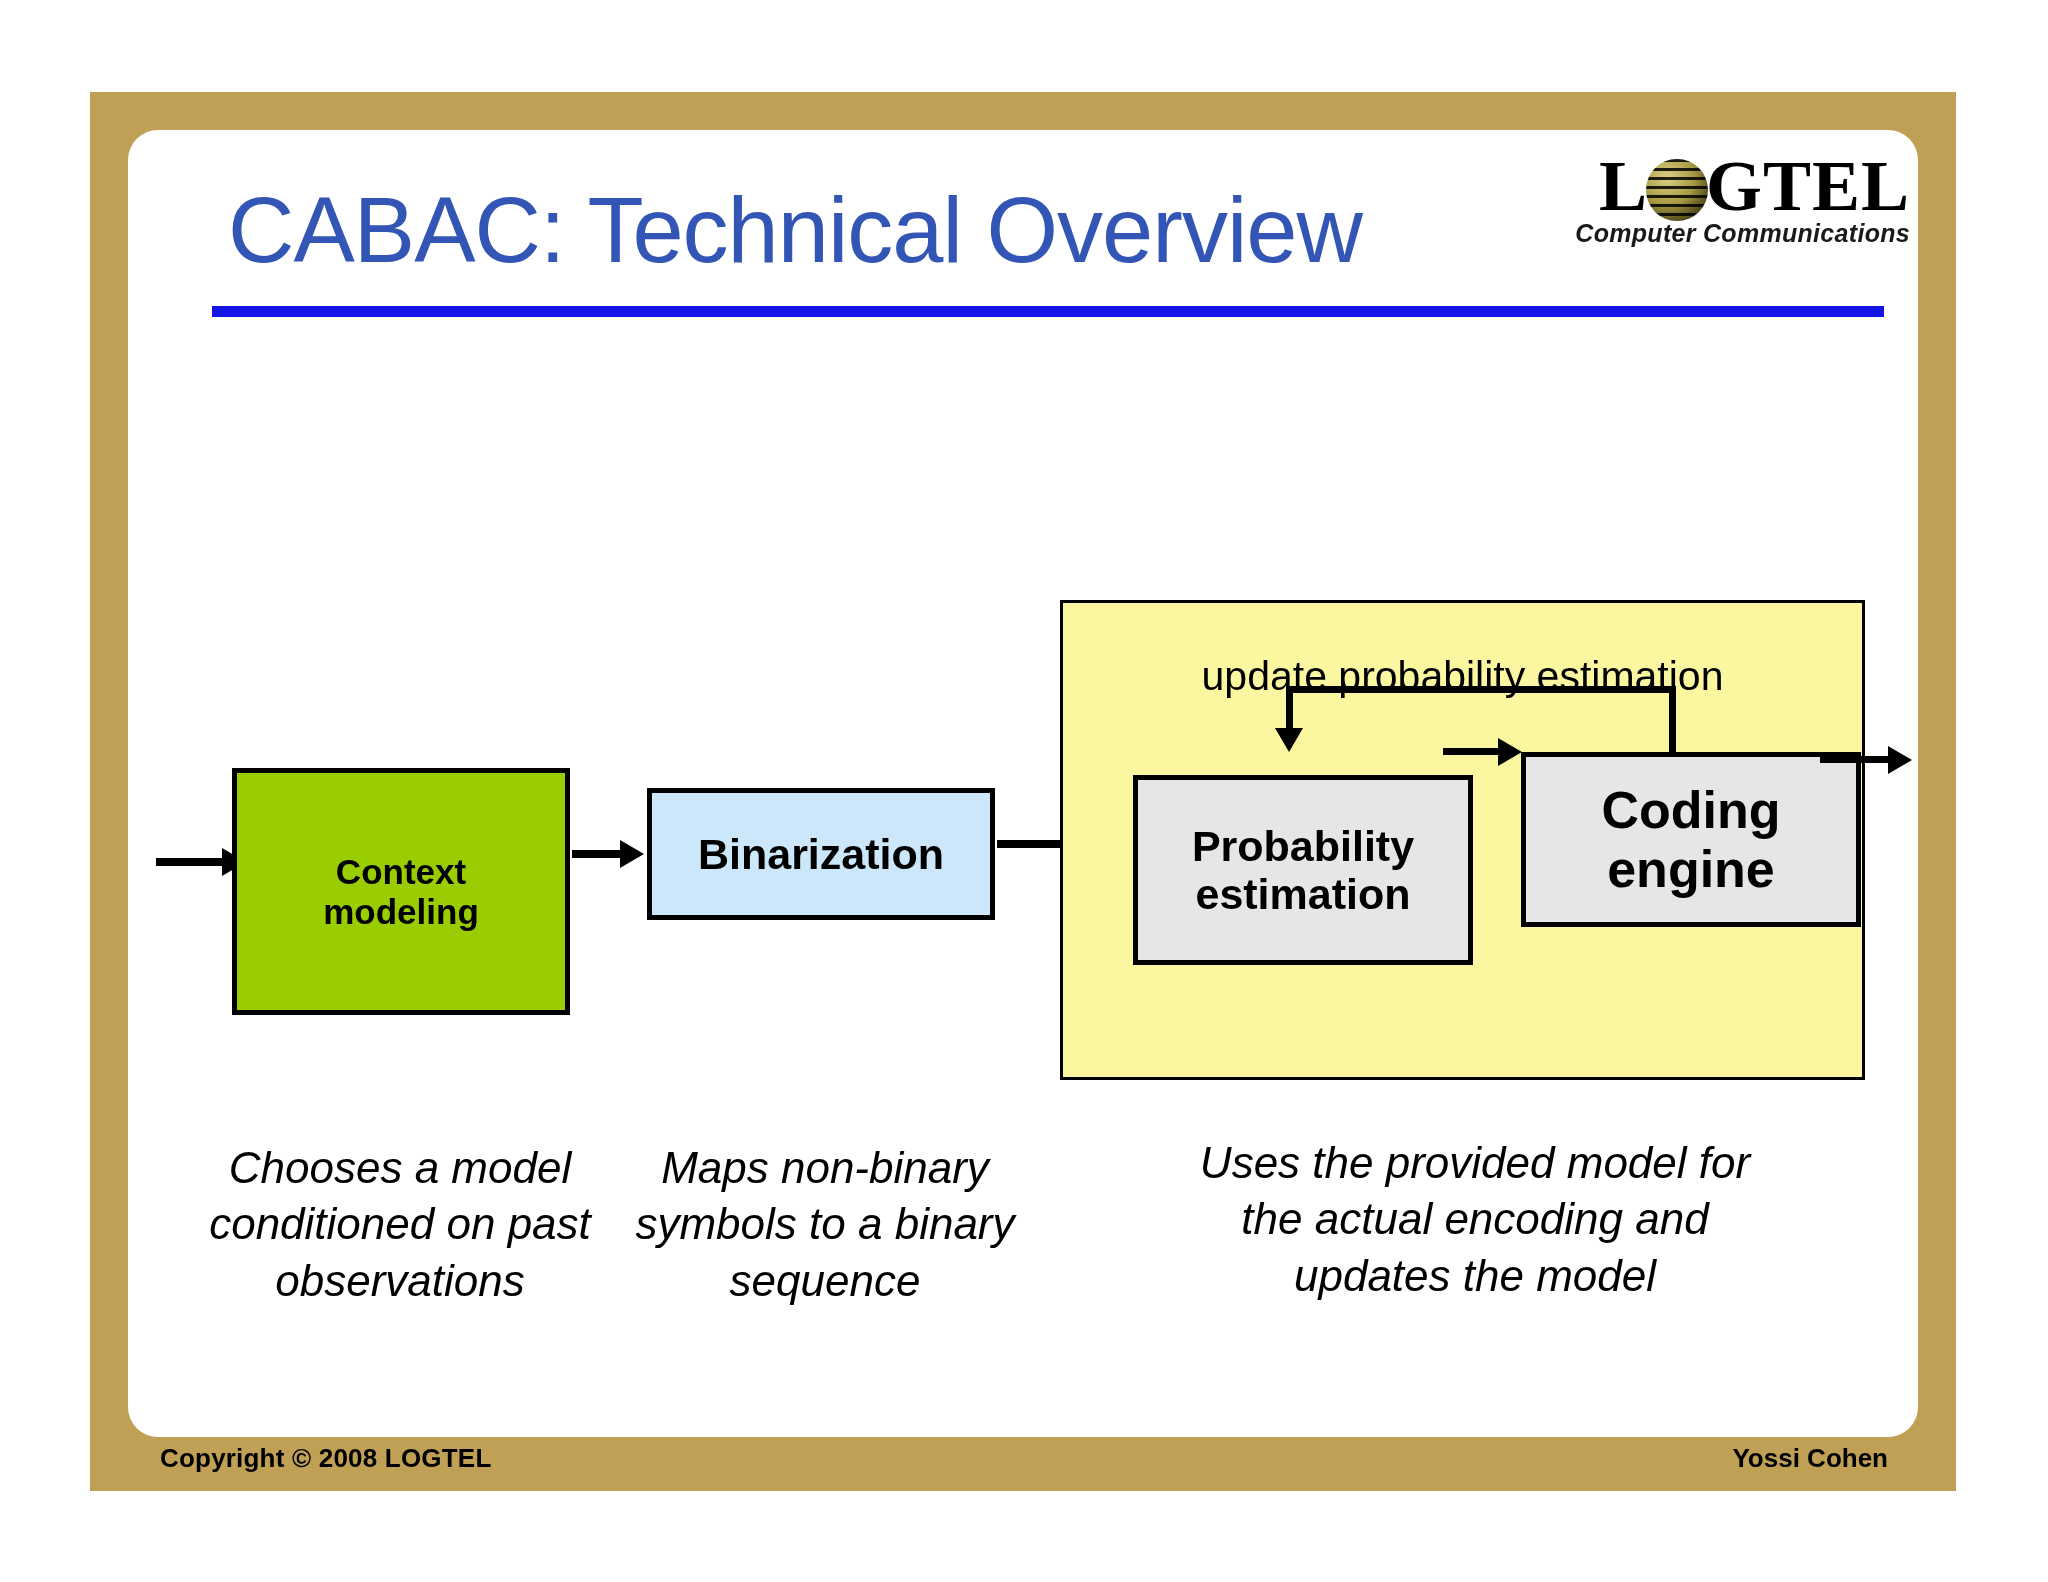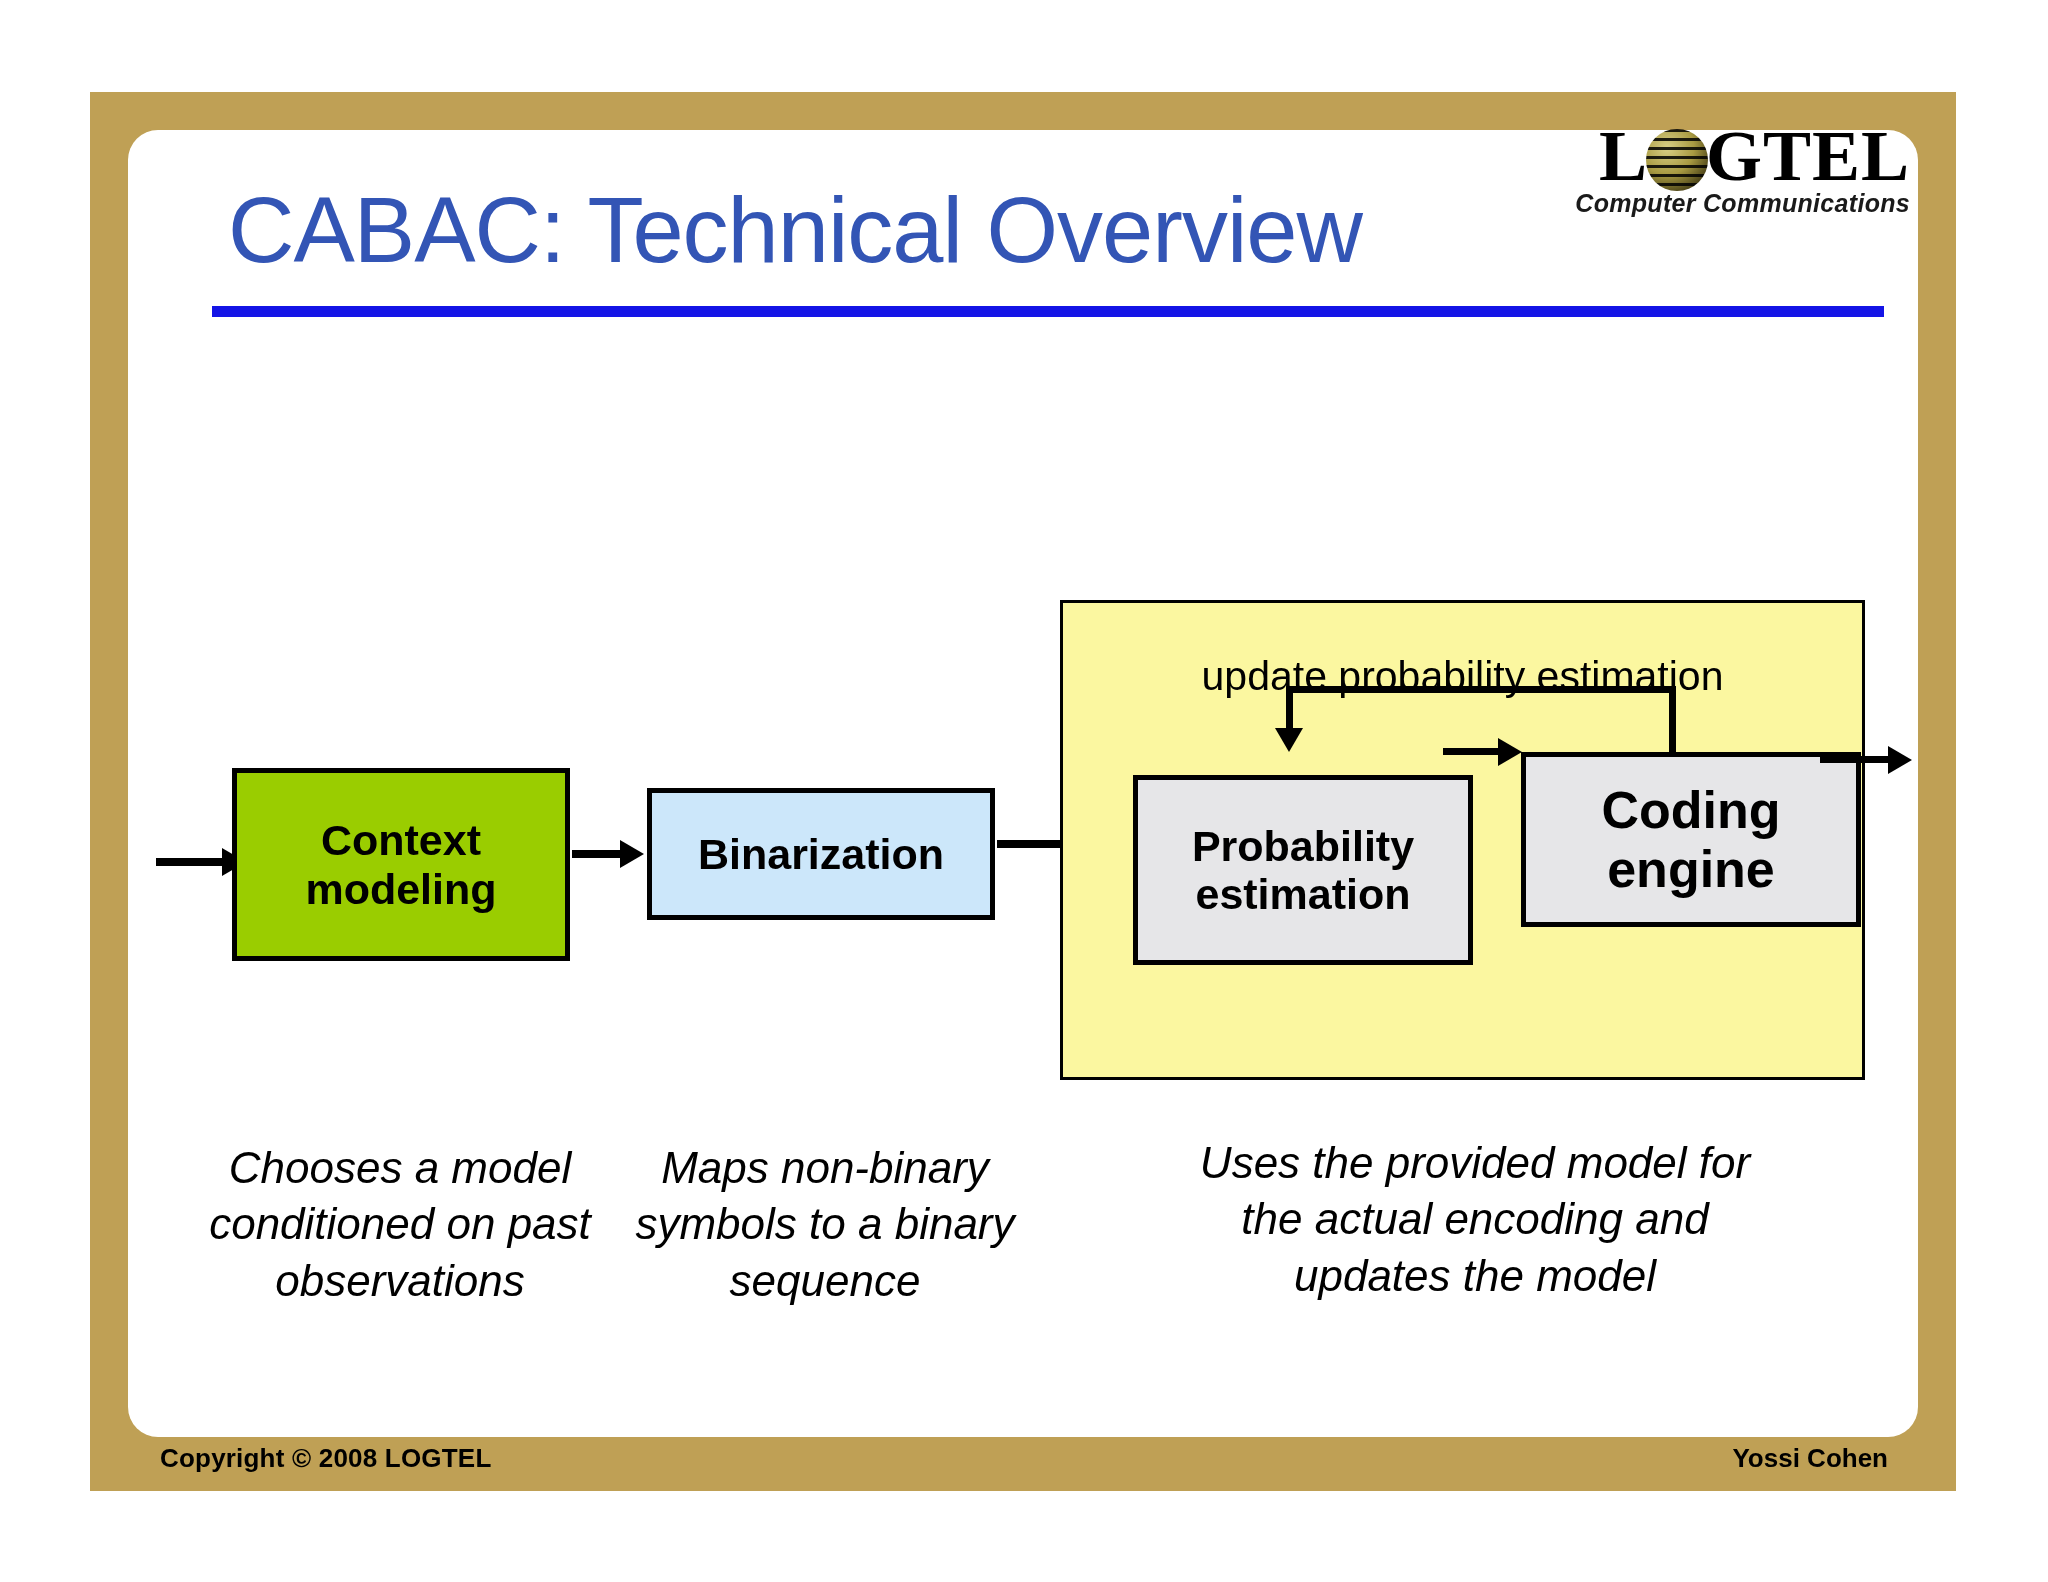--- a/index.html
+++ b/index.html
@@ -15,33 +15,33 @@
   .footer-left{position:absolute;left:160px;top:1443px;font-size:26px;font-weight:bold;color:#000;letter-spacing:.2px;}
   .footer-right{position:absolute;right:160px;top:1443px;font-size:26px;font-weight:bold;color:#000;}
 
   
   .title{position:absolute;left:228px;top:178px;font-size:92px;color:#3355b5;letter-spacing:-1px;white-space:nowrap;}
   .title-underline{position:absolute;left:212px;top:306px;width:1672px;height:11px;background:#1414e6;}
 
   
   .logo{position:absolute;right:138px;top:122px;text-align:right;}
   .logo-word{font-family:"Liberation Serif",serif;font-weight:bold;font-size:72px;color:#000;
-             letter-spacing:1px;line-height:.95;white-space:nowrap;position:relative;}
+             letter-spacing:1px;line-height:.95;white-space:nowrap;position:relative;margin-top:30px;}
   .logo-globe{display:inline-block;width:62px;height:62px;border-radius:50%;vertical-align:-11px;
     background:
       repeating-linear-gradient(to bottom, rgba(0,0,0,.85) 0 3px, rgba(255,255,255,0) 3px 9px),
       radial-gradient(circle at 34% 30%, #d9cf86 0%, #a89a42 45%, #4c4418 78%, #141005 100%);
     margin:0 -2px;}
   .logo-tag{font-size:25px;font-style:italic;font-weight:bold;color:#1a1a1a;margin-top:-2px;
             letter-spacing:.3px;white-space:nowrap;}
 
   
   .box{position:absolute;box-sizing:border-box;border:5px solid #000;display:flex;align-items:center;
        justify-content:center;text-align:center;font-weight:bold;color:#000;line-height:1.12;}
-  #box-context{left:232px;top:768px;width:338px;height:193px;background:#9acd00;font-size:43px;}
+  #box-context{left:232px;top:768px;width:338px;height:247px;background:#9acd00;font-size:35px;}
   #box-binarization{left:647px;top:788px;width:348px;height:132px;background:#cce7fa;font-size:43px;}
   #panel-abac{position:absolute;left:1060px;top:600px;width:805px;height:480px;background:#fbf7a0;
               box-sizing:border-box;border:3px solid #000;}
   #box-prob{left:1133px;top:775px;width:340px;height:190px;background:#e6e6e8;font-size:43px;}
   #box-coding{left:1521px;top:752px;width:340px;height:175px;background:#e6e6e8;font-size:52px;}
 
   .panel-label{position:absolute;left:1060px;top:627px;width:805px;text-align:center;font-size:41px;color:#000;margin-top:26px;}
   .panel-caption{position:absolute;left:1060px;top:1008px;width:805px;text-align:center;font-size:44px;
                  font-style:italic;color:#000;}
 

